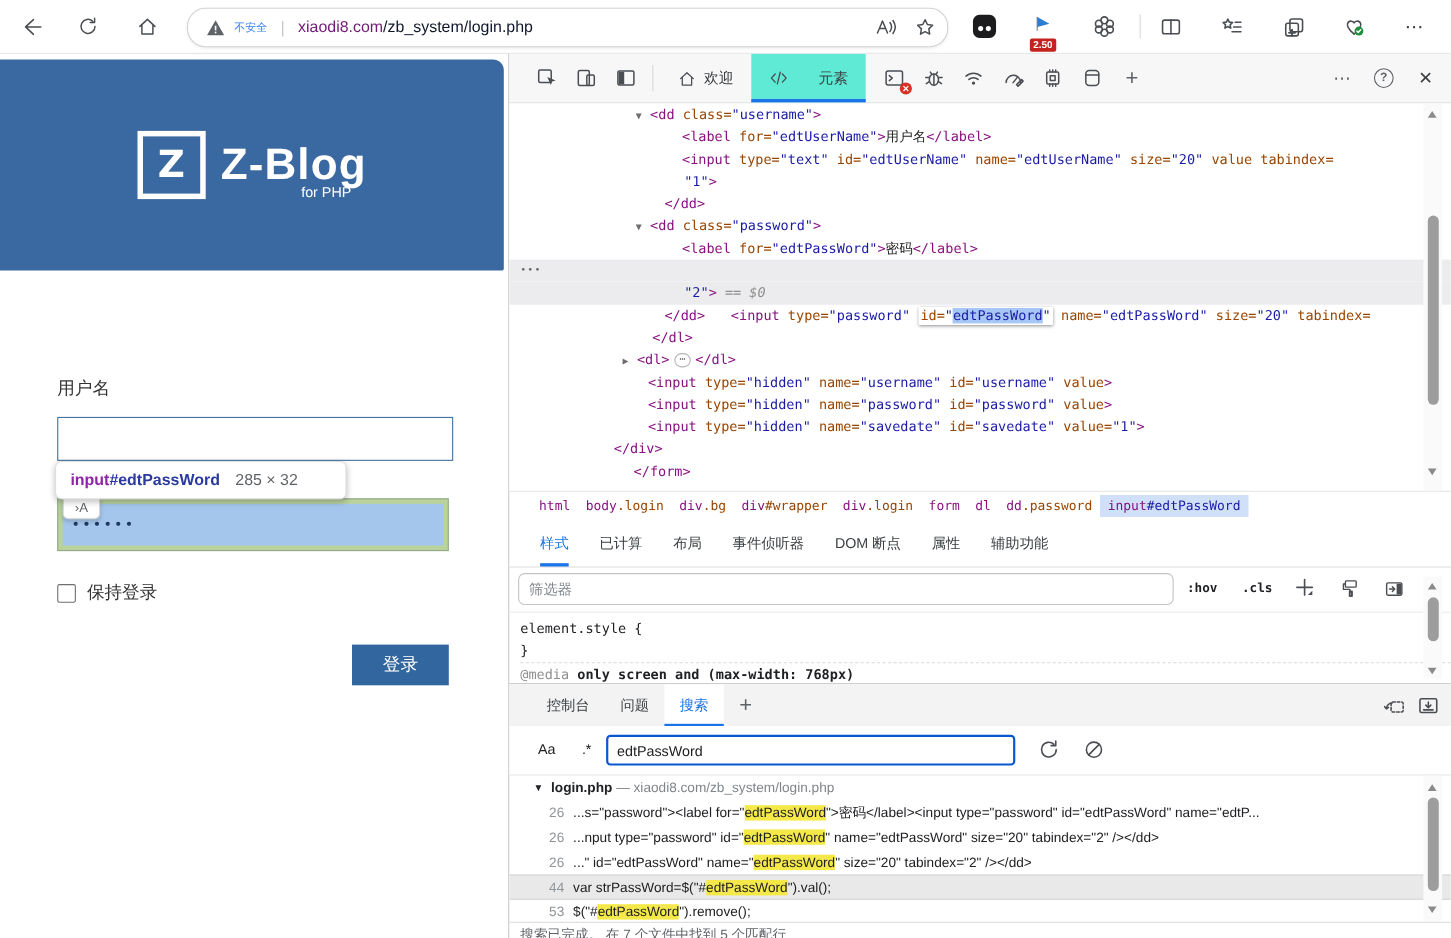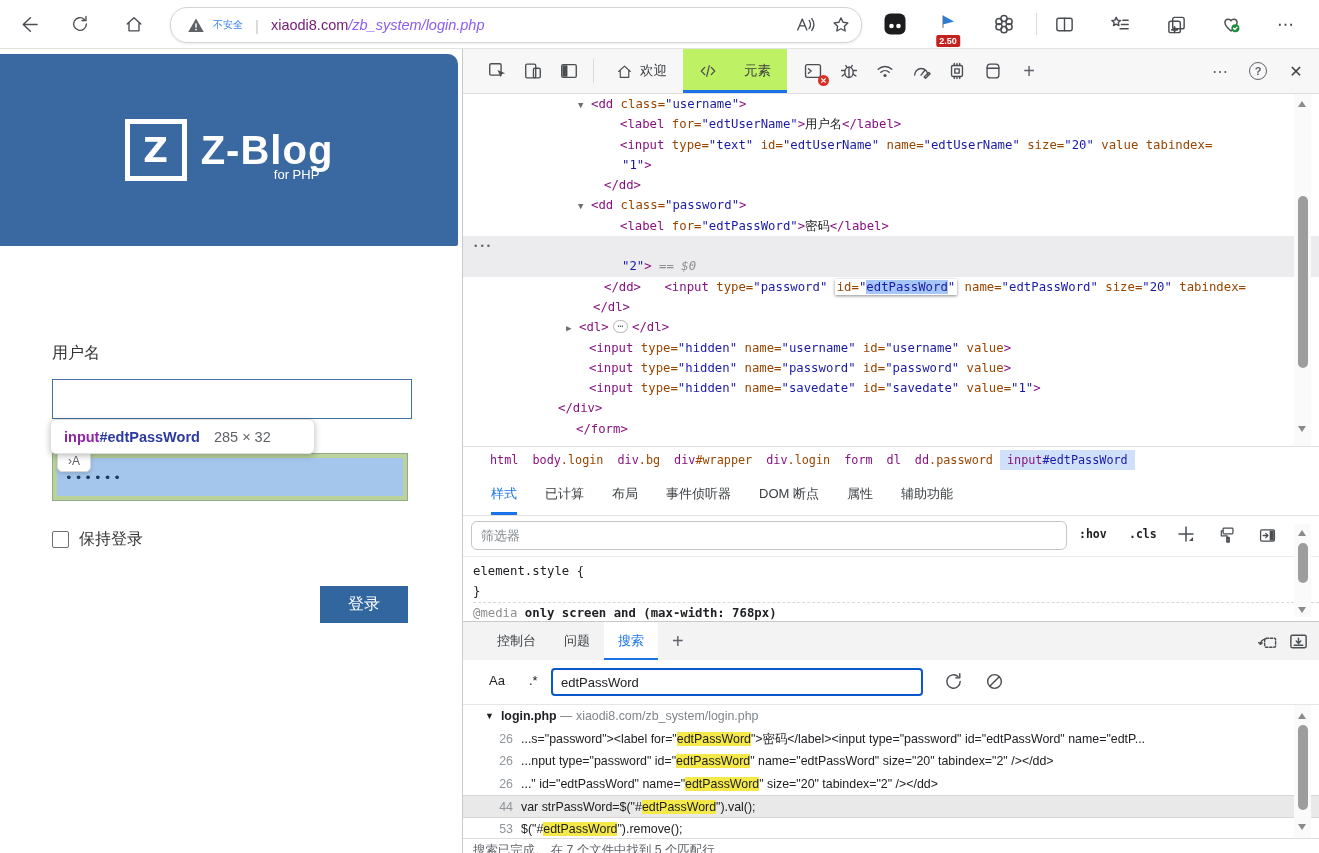--- a/index.html
+++ b/index.html
@@ -7,21 +7,21 @@
   svg{display:block}
   .ic{stroke:#4a4d51;stroke-width:1.5;fill:none;stroke-linecap:round;stroke-linejoin:round}
   
   .toolbar{position:relative;height:48px;background:#fff;border-bottom:1px solid #e3e3e3;}
   .tb-btn{position:absolute;top:4px;width:40px;height:40px;display:flex;align-items:center;justify-content:center;border-radius:6px;}
   .urlbar{position:absolute;left:170px;top:7px;width:690px;height:34px;background:#fff;border:1px solid #d4d4d4;
     border-radius:17px;box-shadow:0 1px 3px rgba(0,0,0,.08);display:flex;align-items:center;}
   .urlbar .sec{color:#3b82f6;font-size:10px;margin-left:8px;}
   .urlbar .div{color:#c8c8c8;margin:0 12px;font-size:15px;}
   .url-domain{color:#701a75;font-size:14.5px;}
-  .url-path{color:#8b5cf6;font-size:14.5px;font-style:italic;}
+  .url-path{color:#0f172a;font-size:14.5px;}
   .url-right{position:absolute;right:10px;top:0;height:34px;display:flex;align-items:center;gap:16px;}
   .ext-badge{position:absolute;left:50%;transform:translateX(-50%);bottom:-3px;background:#c5221f;color:#fff;
     font-size:9px;font-weight:bold;padding:1px 3px;border-radius:2px;line-height:10px;}
   
   .main{position:relative;display:flex;height:805px;}
   
   .webpage{position:relative;width:462px;height:100%;background:#fff;}
   .blue-head{position:absolute;left:0;top:5px;width:458px;height:192px;background:#3a68a0;border-radius:0 10px 2px 0;
     display:flex;align-items:center;justify-content:center;}
   .logo{display:flex;align-items:center;gap:14px;}
@@ -47,21 +47,21 @@
   .chk-box{width:15px;height:15px;border:1.6px solid #6f6f6f;border-radius:2px;background:#fff;}
   .chk-label{font-size:16px;color:#333;}
   .login-btn{position:absolute;left:320px;top:537px;width:88px;height:37px;background:#31679e;color:#fff;
     font-size:16px;display:flex;align-items:center;justify-content:center;cursor:pointer;}
   
   .devtools{position:relative;flex:1;height:100%;border-left:1px solid #c9c9c9;background:#fff;display:flex;flex-direction:column;font-size:12px;}
   .dt-tabbar{position:relative;height:44px;background:#f7f7f8;border-bottom:1px solid #dedede;display:flex;align-items:center;flex-shrink:0;}
   .dtb-icon{width:36px;height:36px;display:flex;align-items:center;justify-content:center;border-radius:4px;flex-shrink:0;}
   .dt-vdiv{width:1px;height:24px;background:#d9d9d9;margin:0 6px;flex-shrink:0;}
   .dt-tab{height:100%;display:flex;align-items:center;gap:7px;padding:0 16px;color:#3c4043;font-size:13.5px;position:relative;flex-shrink:0;}
-  .dt-tab.active{background:#bef264;gap:27px;}
+  .dt-tab.active{background:#5eead4;gap:27px;}
   .dt-tab.active:after{content:"";position:absolute;left:0;right:0;bottom:0;height:3px;background:#1a73e8;}
   .badge-err{position:absolute;right:2px;bottom:3px;width:11px;height:11px;background:#d93025;border-radius:50%;
     display:flex;align-items:center;justify-content:center;}
   .dt-right{position:absolute;right:4px;top:0;height:100%;display:flex;align-items:center;}
   .glyph-btn{width:38px;height:38px;display:flex;align-items:center;justify-content:center;color:#5f6368;font-size:16px;}
   .helpcirc{width:16px;height:16px;border:1.6px solid #5f6368;border-radius:50%;font-size:11px;display:flex;align-items:center;justify-content:center;color:#5f6368;font-weight:bold;}
   .closex{font-size:16px;color:#3c4043;}
   .plustab{font-size:20px;color:#5f6368;font-weight:400;}
   
   .dt-tree{position:relative;height:352px;flex-shrink:0;overflow:hidden;background:#fff;

